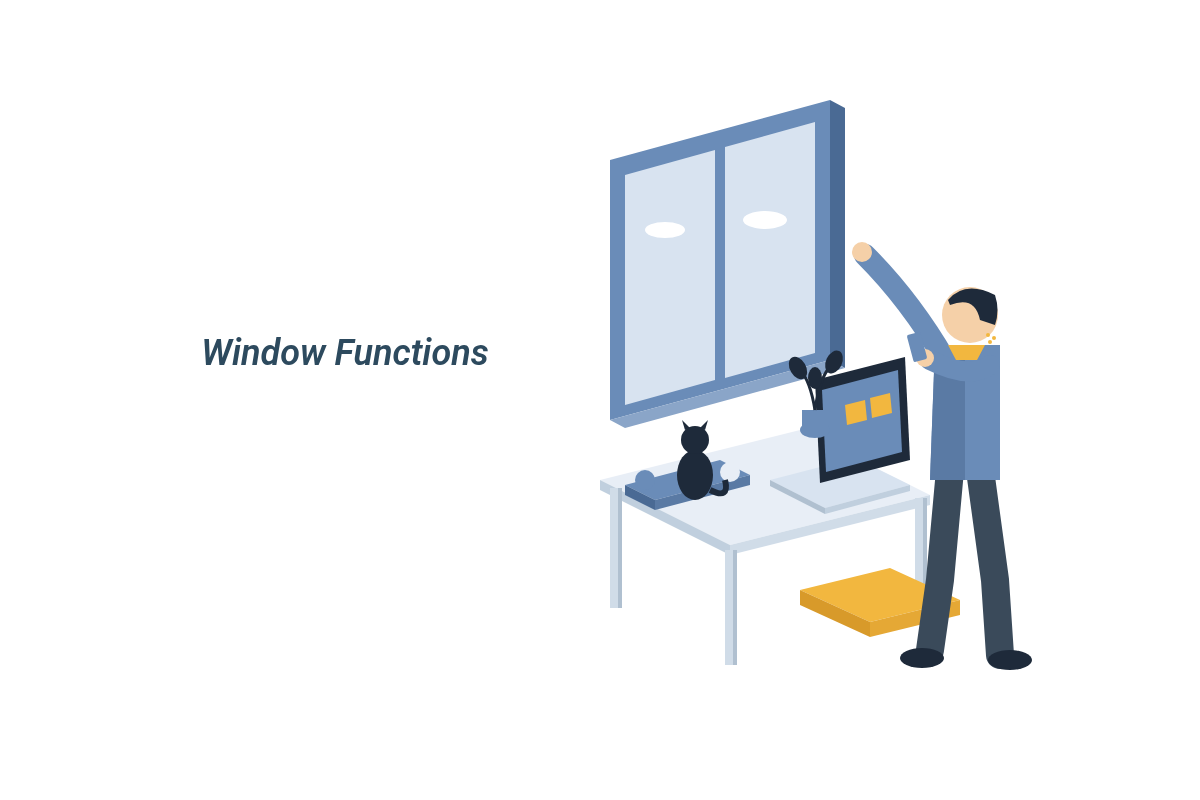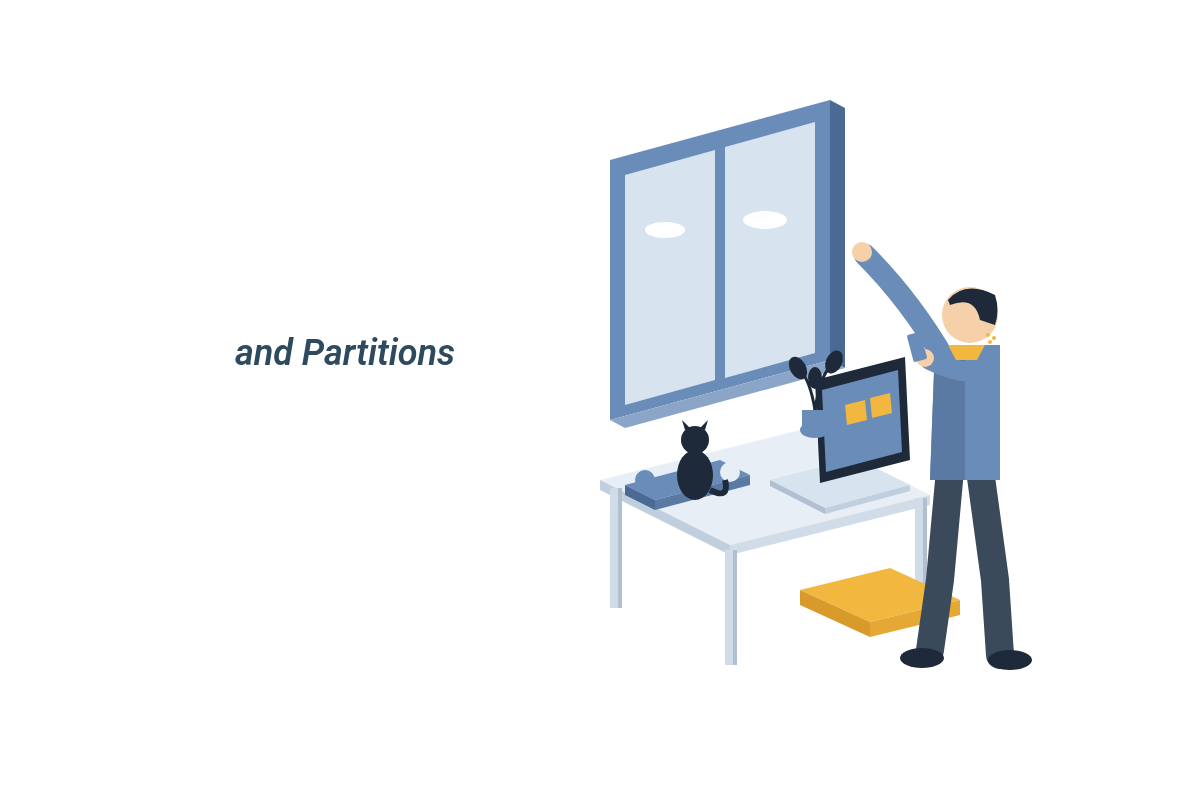--- a/index.html
+++ b/index.html
@@ -35,21 +35,21 @@
 }
 .illustration svg {
   width: 100%;
   height: 100%;
 }
 </style>
 </head>
 <body>
 
 <div class="title-block">
-  <div class="title-text">and Partitions</div>
+  <div class="title-text">Window Functions</div>
 </div>
 
 <div class="illustration">
   <svg viewBox="0 0 500 600">
 
     <g>
       <polygon points="40,60 260,0 260,260 40,320" fill="#6a8cb8"></polygon>
       <polygon points="55,75 145,50 145,280 55,305" fill="#d8e3f0"></polygon>
       <polygon points="155,47 245,22 245,253 155,278" fill="#d8e3f0"></polygon>
 

